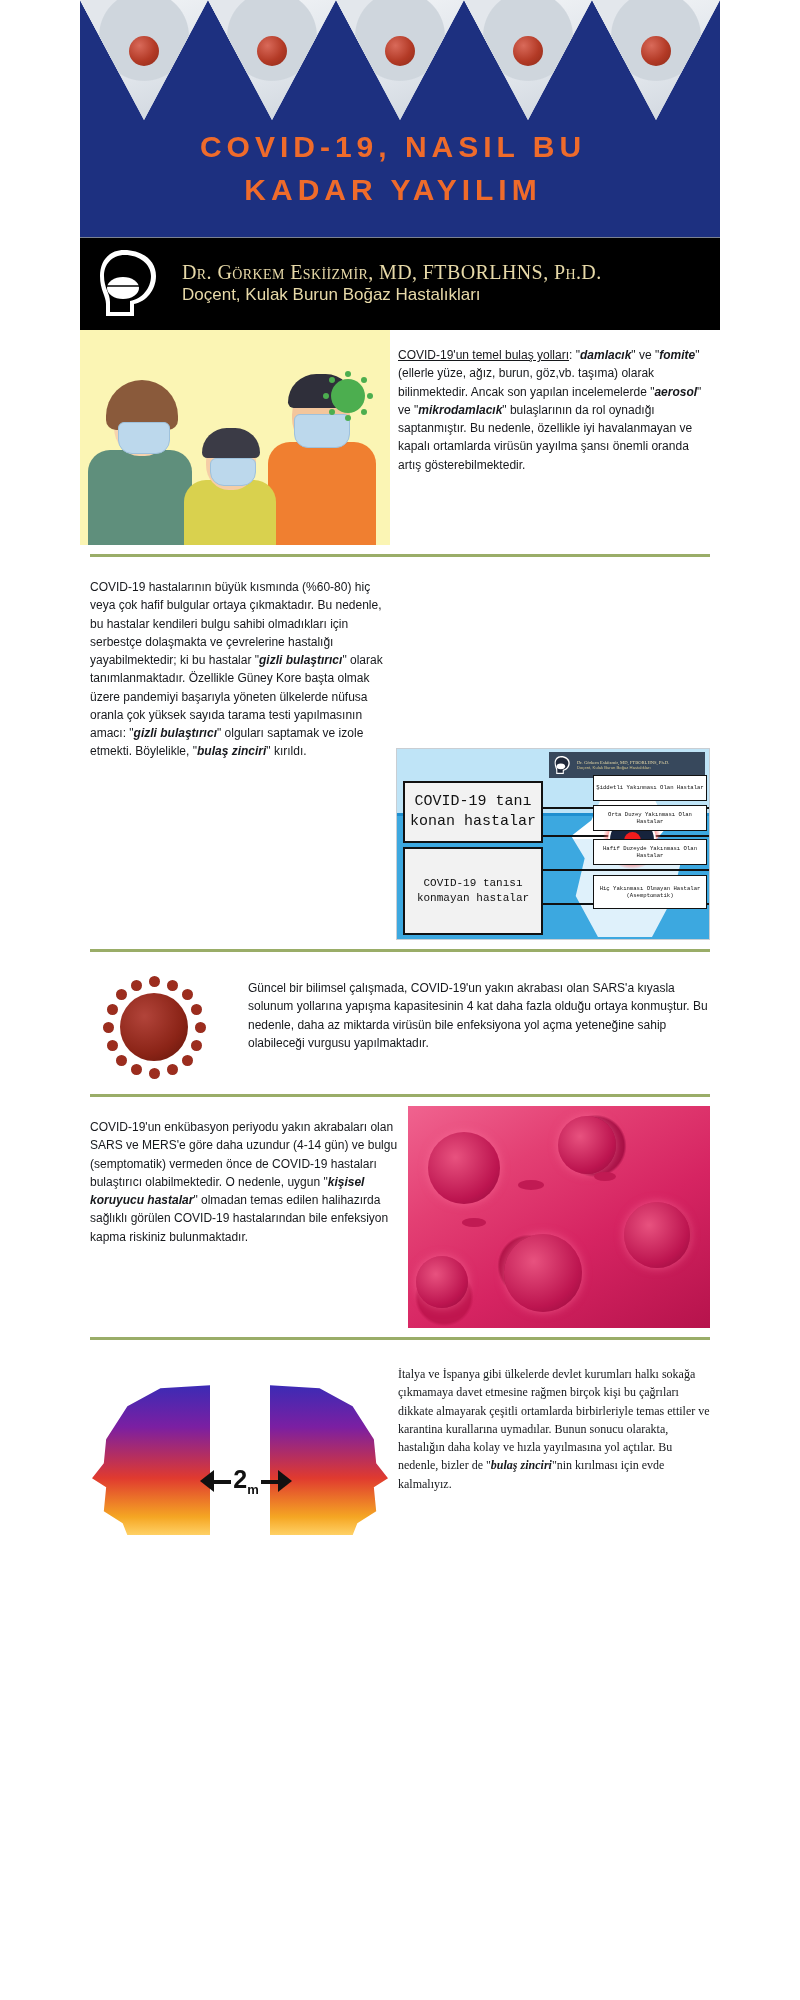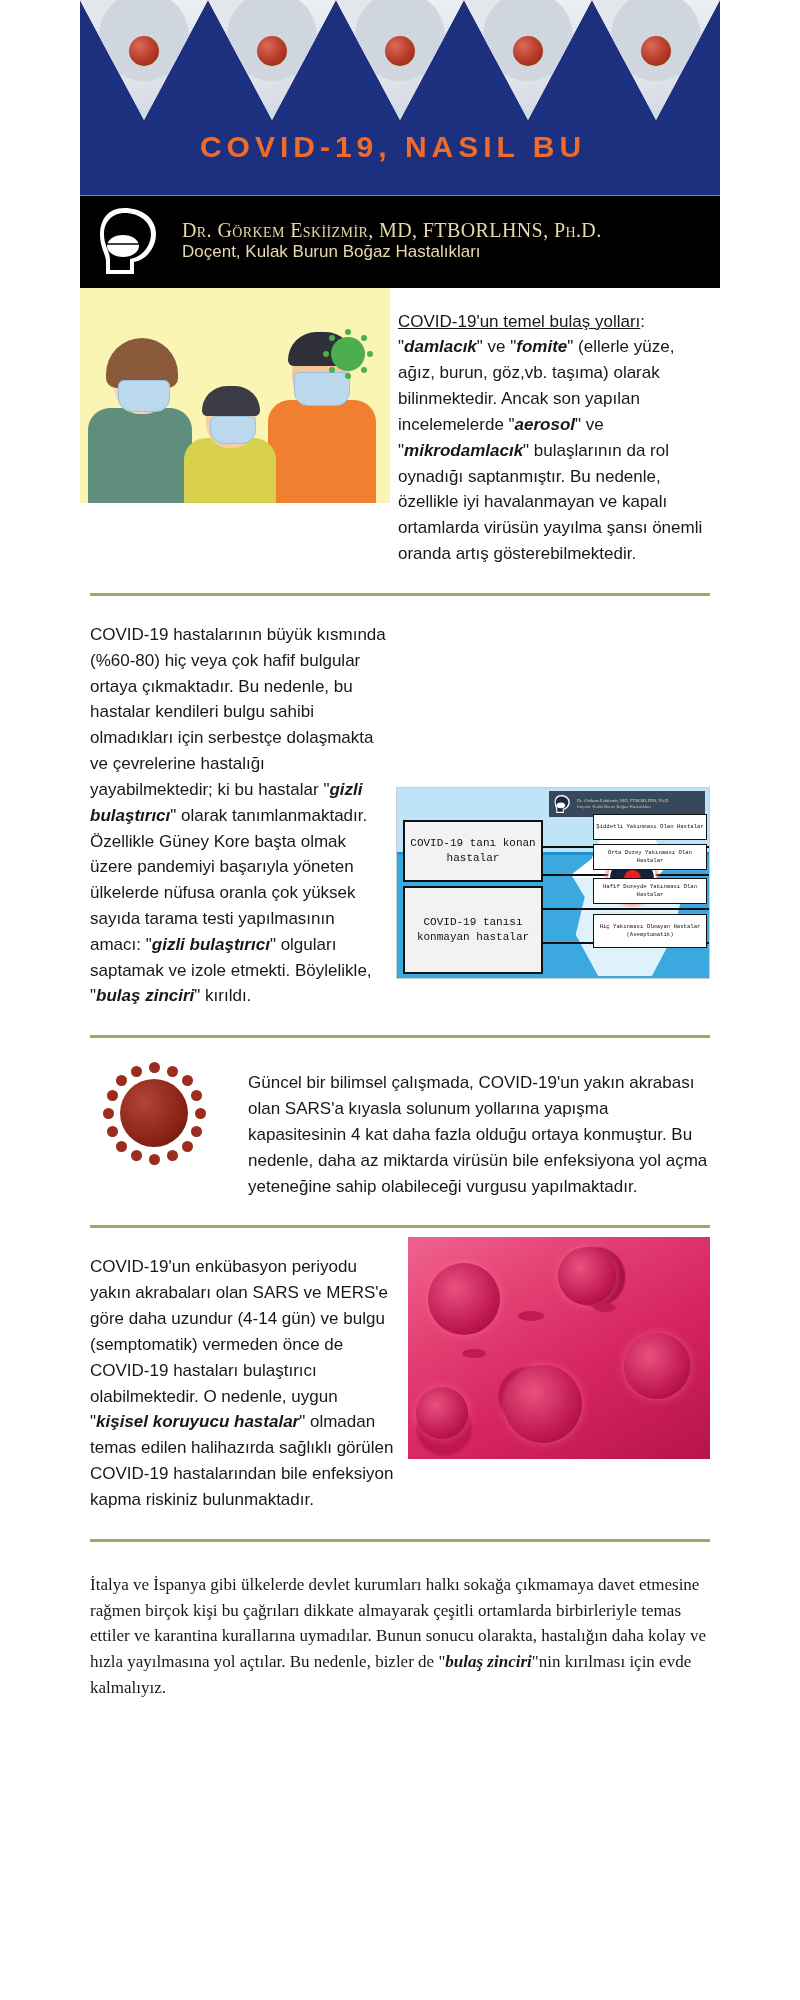--- a/index.html
+++ b/index.html
@@ -101,21 +101,21 @@
   }
 
   
   .sec{position:relative;}
   .divider{
     height:3px;
     background:#9aad68;
     margin:9px 10px 9px 10px;
   }
   .txt{
-    font-size:17px;
+    font-size:12px;
     line-height:1.52;
     color:#16181c;
     text-align:left;
   }
   .txt b{font-weight:bold;font-style:italic;}
   .txt u{text-decoration:underline;}
 
   
   .s1{display:flex;align-items:stretch;}
   .s1 .pic{
@@ -192,21 +192,21 @@
   .corona-badge .lbl-t{top:3px;}
   .corona-badge .lbl-b{bottom:3px;}
 
   .icebox{
     position:absolute;background:#f2f2f2;border:2px solid #111;
     font-family:"Liberation Mono", monospace;
     color:#111;text-align:center;
     display:flex;align-items:center;justify-content:center;
     line-height:1.35;
   }
-  .icebox.left1{left:6px;top:32px;width:136px;height:58px;font-size:11px;}
+  .icebox.left1{left:6px;top:32px;width:136px;height:58px;font-size:15px;}
   .icebox.left2{left:6px;top:98px;width:136px;height:84px;font-size:11px;}
   .icebox.right{right:2px;width:112px;font-size:5.6px;background:#fff;border:1.4px solid #111;}
   .icebox.r1{top:26px;height:24px;}
   .icebox.r2{top:56px;height:24px;}
   .icebox.r3{top:90px;height:24px;}
   .icebox.r4{top:126px;height:32px;}
   .connector{position:absolute;height:2px;background:#111;}
 
   
   .s3{display:flex;align-items:flex-start;padding:6px 10px 0 10px;gap:10px;}
@@ -304,20 +304,21 @@
         </div>
       <div class="flag">
           <div class="virus-img"></div>
           <div class="vir">
             <div class="body"></div>
           </div>
         </div>
     </div>
     <div class="hero-title">
       <div class="ln">COVID-19, NASIL BU</div>
+      <div class="ln">KADAR YAYILIM</div>
     </div>
   </div>
 
   <div class="authorbar">
     <div class="headicon">
       <svg width="74" height="74" viewBox="0 0 74 74">
         <path d="M30 4 C14 4 6 16 6 30 C6 44 12 50 12 58 L12 70 L40 70 L40 58 C52 56 62 44 62 30 C62 14 48 4 30 4 Z" fill="#ffffff"></path>
         <path d="M31 9 C17 9 10 19 10 30 C10 42 16 47 16 56 L16 66 L36 66 L36 55 C48 53 57 42 57 30 C57 18 45 9 31 9 Z" fill="#000000"></path>
         <ellipse cx="29" cy="42" rx="16" ry="11" fill="#ffffff"></ellipse>
         <path d="M13 40 L45 40" stroke="#000" stroke-width="1.5" fill="none"></path>
@@ -463,20 +464,30 @@
       <div class="cell" style="left:8px;top:150px;width:52px;height:52px;"></div>
       <div class="spike" style="left:110px;top:74px;width:26px;height:10px;"></div>
       <div class="spike" style="left:186px;top:66px;width:22px;height:9px;"></div>
       <div class="spike" style="left:54px;top:112px;width:24px;height:9px;"></div>
     </div>
   </div>
 
   <div class="divider"></div>
 
   <div class="sec s5">
+    <div class="pic">
+      <div class="profile left"></div>
+      <div class="profile right"></div>
+      <div class="arrow2m">
+        <div class="barline"></div>
+        <div class="ah l"></div>
+        <div class="ah r"></div>
+        <div class="lab"><span>2</span><sub>m</sub></div>
+      </div>
+    </div>
     <div class="col-text">
       <p class="txt">
         <span>İtalya ve İspanya gibi ülkelerde devlet kurumları halkı sokağa çıkmamaya davet etmesine rağmen birçok kişi bu çağrıları dikkate almayarak çeşitli ortamlarda birbirleriyle temas ettiler ve karantina kurallarına uymadılar. Bunun sonucu olarakta, hastalığın daha kolay ve hızla yayılmasına yol açtılar. Bu nedenle, bizler de "</span><b>bulaş zinciri</b><span>"nin kırılması için evde kalmalıyız.</span>
       </p>
     </div>
   </div>
 
   <div style="height:12px;"></div>
 </div>
 

